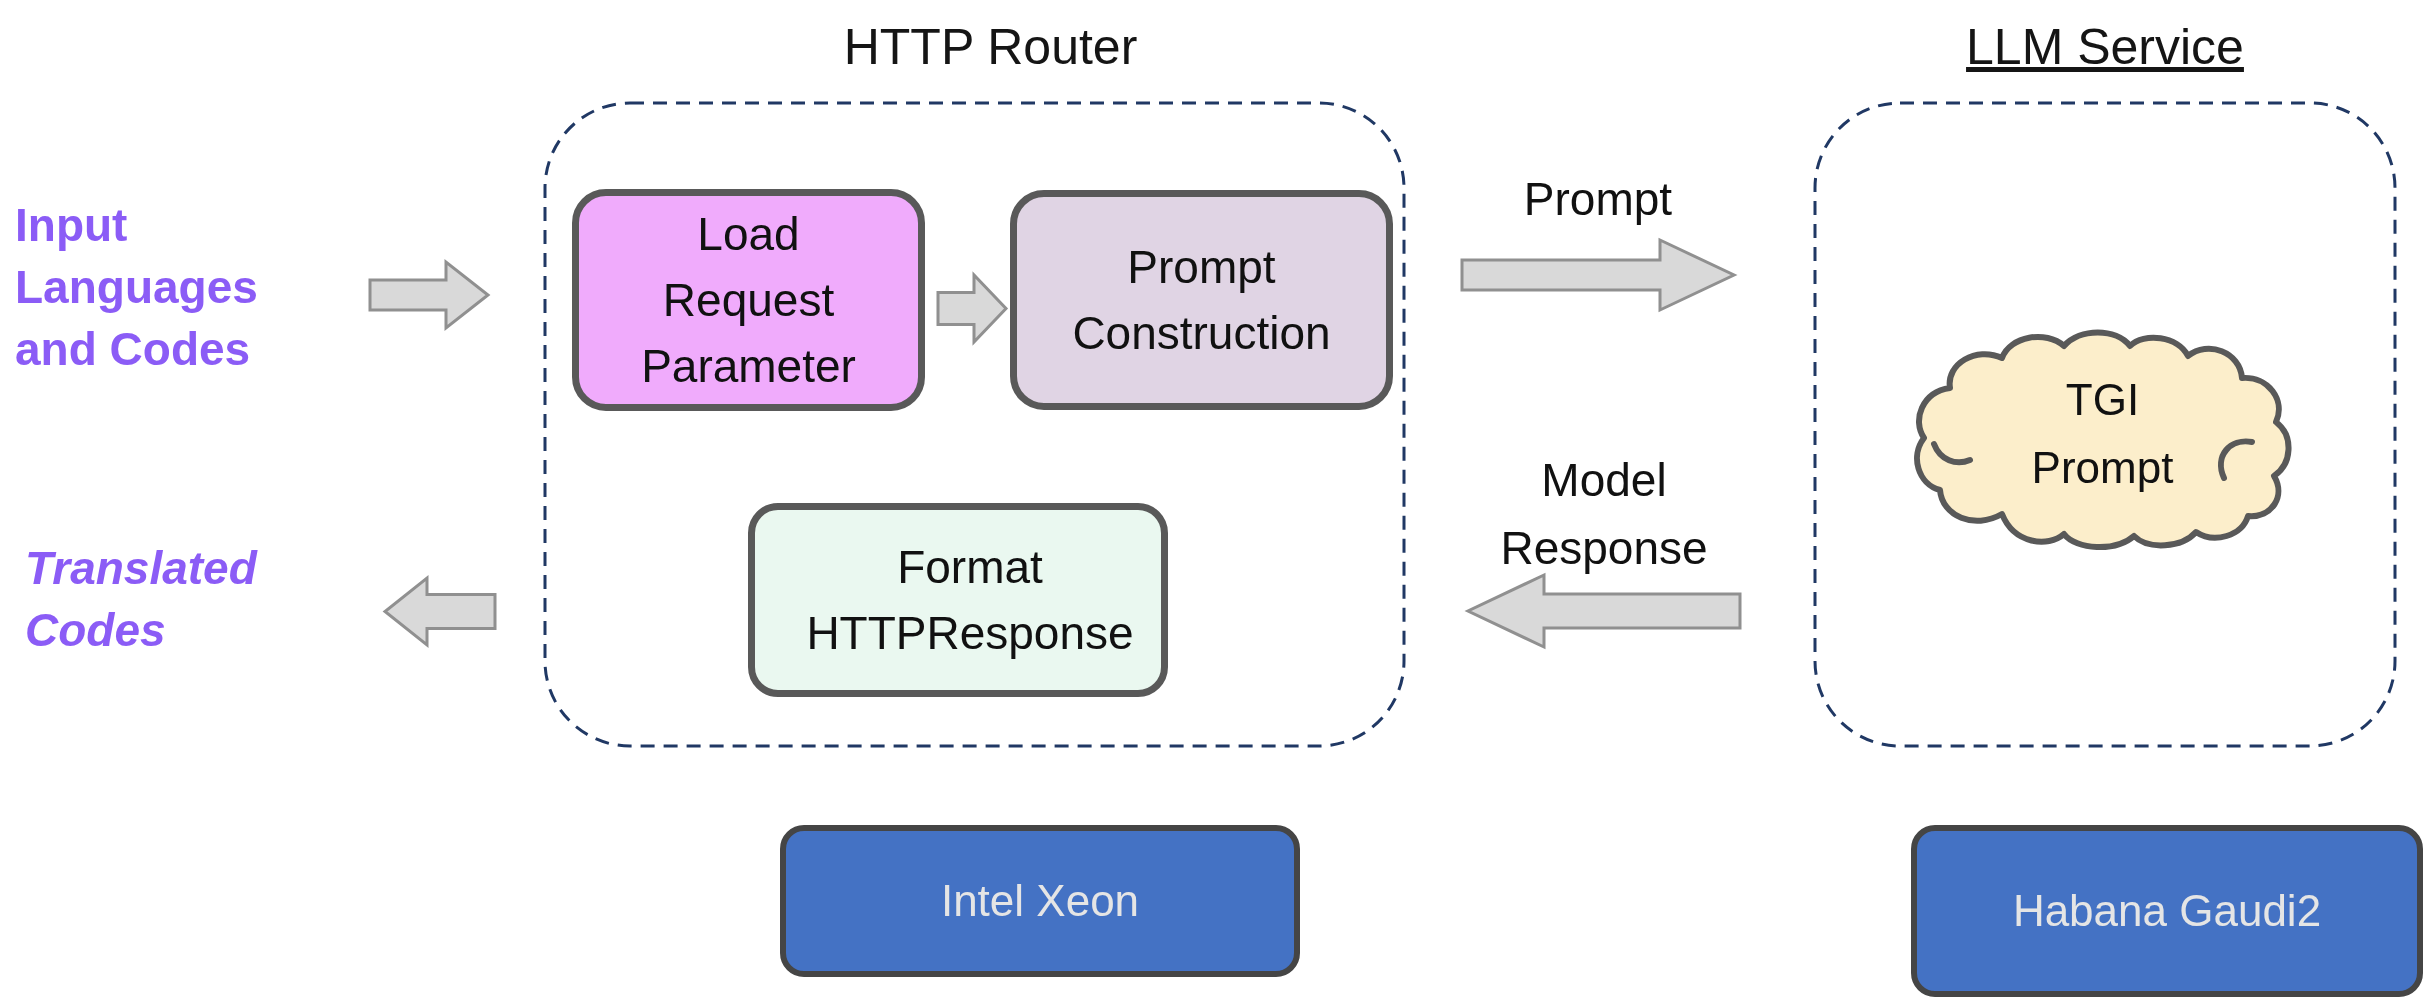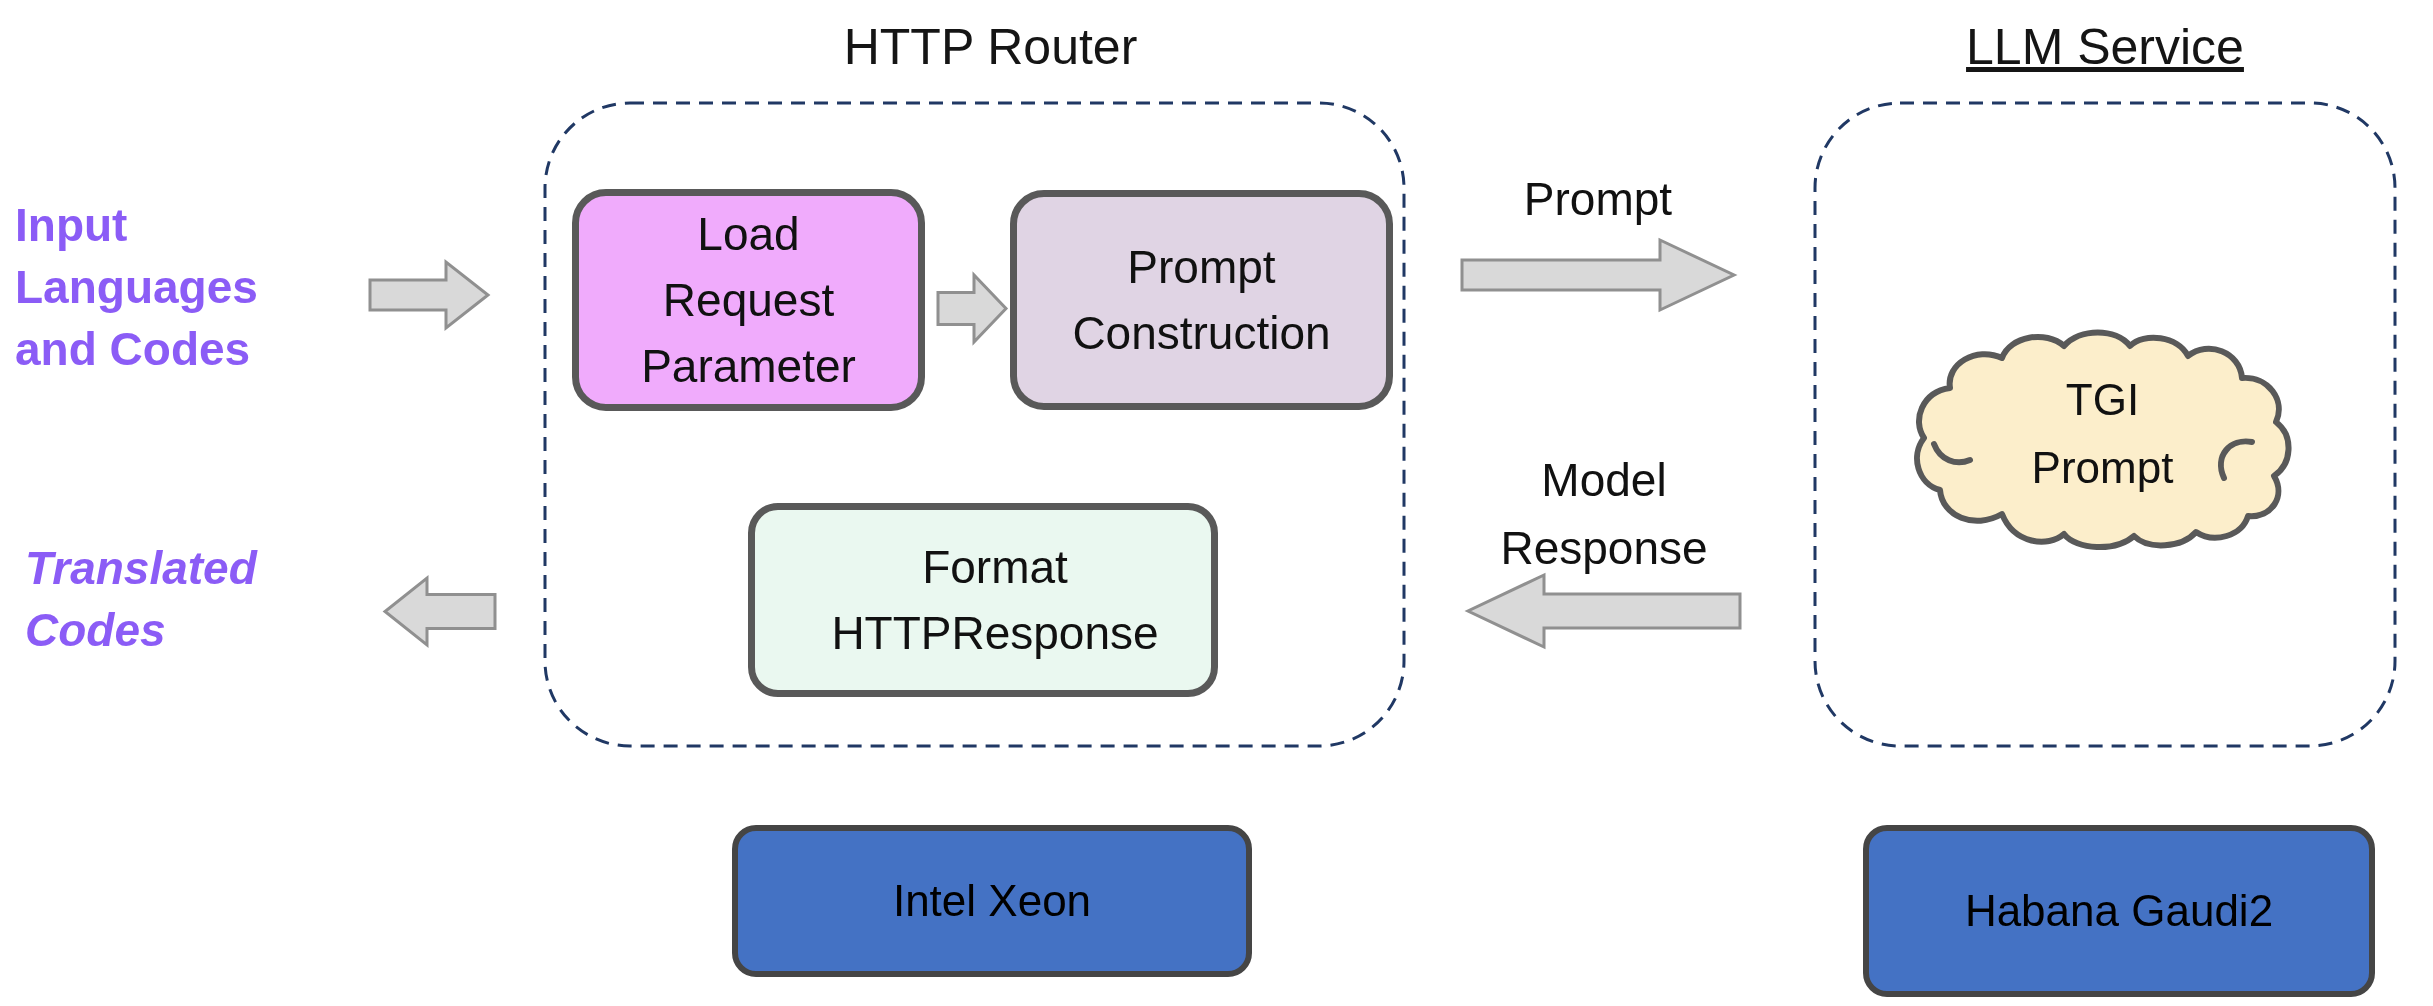--- a/index.html
+++ b/index.html
@@ -22,28 +22,29 @@
   
   .pbox {
     display: flex; align-items: center; justify-content: center;
     text-align: center; white-space: pre-line;
     font-size: 46px; line-height: 66px; color: #111;
     border: 7px solid #595959; border-radius: 34px;
     box-sizing: border-box;
   }
   #box-load    { left: 572px;  top: 189px; width: 353px; height: 222px; background: #f0abfc; }
   #box-prompt  { left: 1010px; top: 190px; width: 383px; height: 220px; background: #E0D4E4; }
-  #box-format  { left: 748px;  top: 503px; width: 470px; height: 194px; background: #EAF8F0; border-radius: 30px; padding-left: 24px; }
+  #box-format  { left: 748px;  top: 503px; width: 420px; height: 194px; background: #EAF8F0; border-radius: 30px; padding-left: 24px; }
 
   
   .hwbox {
     display: flex; align-items: center; justify-content: center;
-    font-size: 44px; color: #000000;
+    font-size: 44px; color: #e5e5e5;
     background: #4472C4; border: 6px solid #454545; border-radius: 24px;
     box-sizing: border-box;
+    margin-left: 48px;
   }
   #box-intel  { left: 732px;  top: 825px; width: 520px; height: 152px; }
   #box-habana { left: 1863px; top: 825px; width: 512px; height: 172px; text-align: center; }
 
   
   .io-label {
     color: #8b5cf6; font-weight: bold; font-size: 46px; line-height: 62px;
     white-space: pre-line;
   }
   #label-input  { left: 15px; top: 194px; width: 290px; }

